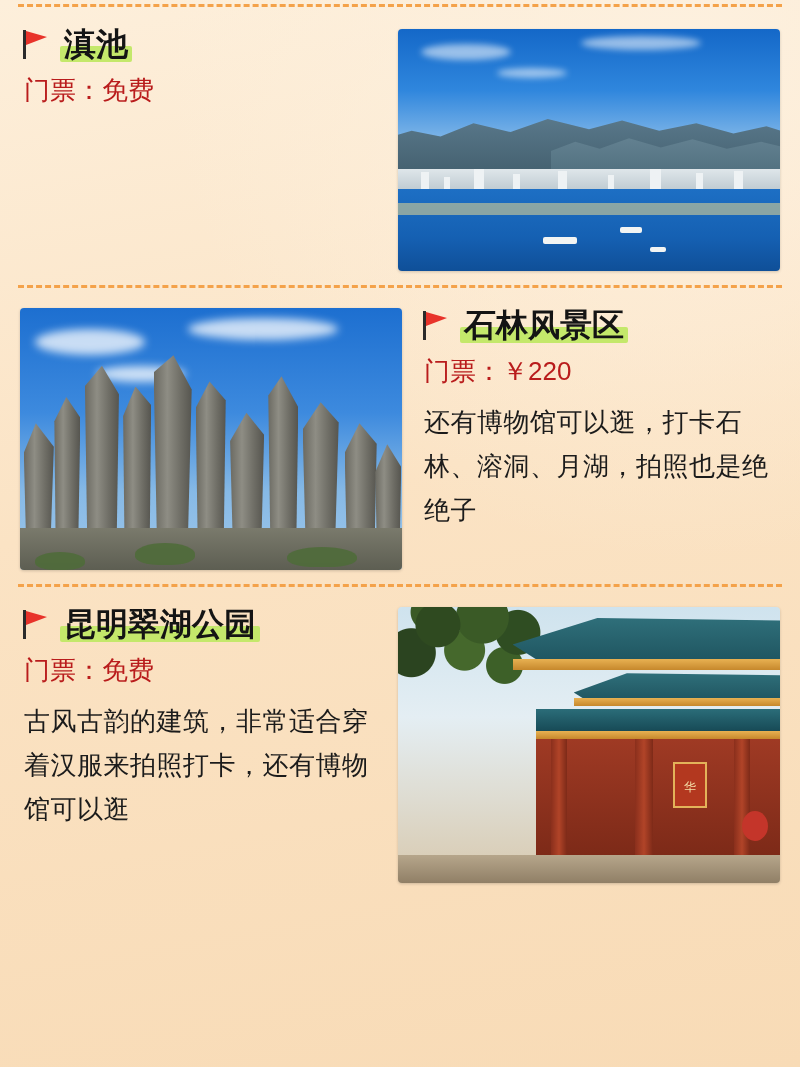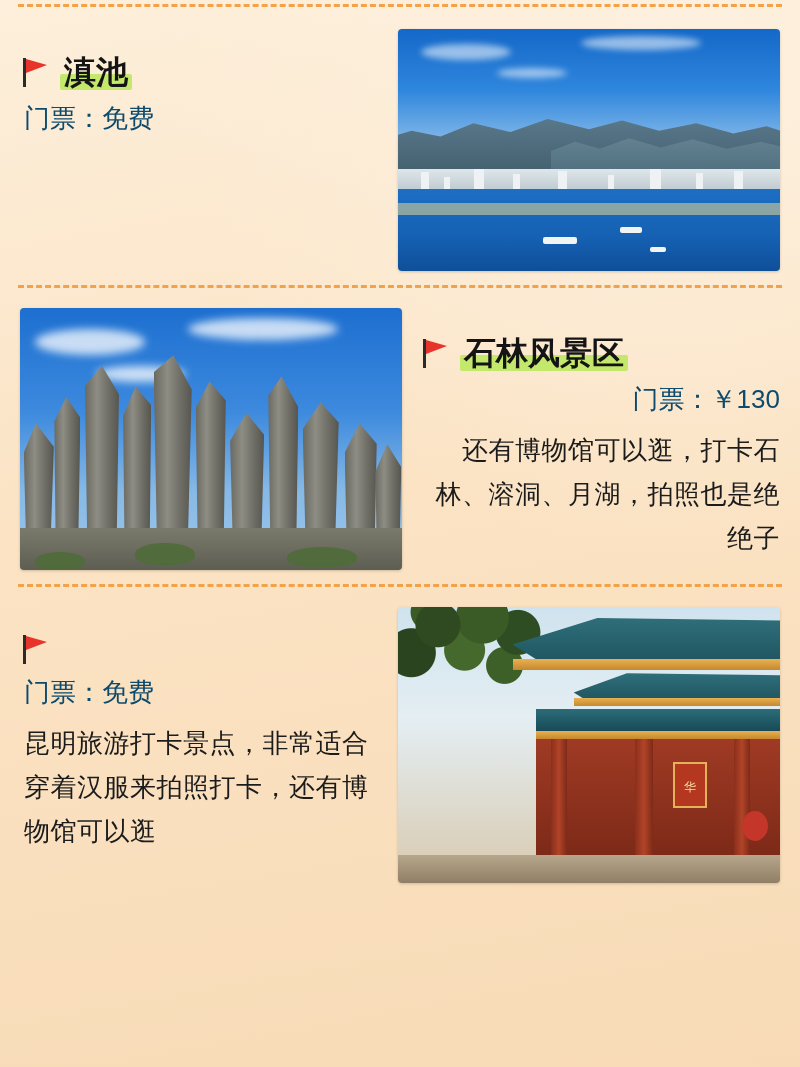--- a/index.html
+++ b/index.html
@@ -101,23 +101,23 @@
     margin: 0 2px;
   }
   .dashed.d1 { margin-top: 4px; }
 
   
   .section {
     display: flex;
     gap: 18px;
     padding: 18px 4px 14px 4px;
   }
-  .section.reverse { flex-direction: row-reverse; text-align: right; }
-
-  .col-text { width: 360px; margin-top: 28px; }
+  .section.reverse { flex-direction: row-reverse; }
+
+  .col-text { width: 360px; }
   .col-img { flex: 1 1 auto; display: flex; align-items: flex-start; }
 
   .head-row {
     display: flex;
     align-items: center;
     gap: 10px;
     margin-bottom: 10px;
   }
   .flag { flex: 0 0 auto; }
   .spot-name {
@@ -136,21 +136,21 @@
     bottom: 1px;
     height: 16px;
     background: #c4e86b;
     z-index: -1;
     border-radius: 2px;
   }
   .spot-name span.txt { position: relative; z-index: 1; }
 
   .price {
     font-size: 26px;
-    color: #0c4a6e;
+    color: #b91c1c;
     margin: 4px 0 12px 4px;
     line-height: 34px;
   }
   .desc {
     font-size: 26px;
     line-height: 44px;
     color: #1b1b1b;
     margin-left: 4px;
     letter-spacing: 0.5px;
   }
@@ -339,21 +339,21 @@
       <div class="head-row">
         <svg class="flag" width="30" height="32" viewBox="0 0 30 32">
           <rect x="3" y="2" width="3" height="29" fill="#2b2b2b"></rect>
           <path d="M6 3 L27 9 L6 17 Z" fill="#e8332a"></path>
         </svg>
         <div class="spot-name">
           <span class="hl"></span>
           <span class="txt">石林风景区</span>
         </div>
       </div>
-      <div class="price">门票：￥130</div>
+      <div class="price">门票：￥220</div>
       <div class="desc">还有博物馆可以逛，打卡石林、溶洞、月湖，拍照也是绝绝子</div>
     </div>
 
     <div class="col-img">
       <div class="photo ph2 stones">
         <div class="sky"></div>
         <div class="cl" style="left:4%;top:8%;width:110px;height:26px;"></div>
         <div class="cl" style="left:44%;top:4%;width:150px;height:22px;"></div>
         <div class="cl" style="left:20%;top:22%;width:90px;height:16px;"></div>
         <div class="pillar" style="left:1%;width:30px;height:56%;clip-path:polygon(10% 100%,0% 20%,40% 0%,100% 16%,86% 100%);"></div>
@@ -377,23 +377,27 @@
 
   <div class="dashed"></div>
 
   <div class="section">
     <div class="col-text">
       <div class="head-row">
         <svg class="flag" width="30" height="32" viewBox="0 0 30 32">
           <rect x="3" y="2" width="3" height="29" fill="#2b2b2b"></rect>
           <path d="M6 3 L27 9 L6 17 Z" fill="#e8332a"></path>
         </svg>
+        <div class="spot-name">
+          <span class="hl"></span>
+          <span class="txt">昆明翠湖公园</span>
+        </div>
       </div>
       <div class="price">门票：免费</div>
-      <div class="desc">昆明旅游打卡景点，非常适合穿着汉服来拍照打卡，还有博物馆可以逛</div>
+      <div class="desc">古风古韵的建筑，非常适合穿着汉服来拍照打卡，还有博物馆可以逛</div>
     </div>
 
     <div class="col-img">
       <div class="photo ph3 temple">
         <div class="sky"></div>
         <div class="leaves"></div>
 
         <div class="roof" style="left:30%;top:4%;width:74%;height:16%;clip-path:polygon(0% 60%,30% 0%,100% 6%,100% 100%,10% 100%);"></div>
         <div class="roofgold" style="left:30%;top:19%;width:74%;height:4%;"></div>
         <div class="roof" style="left:46%;top:24%;width:58%;height:10%;clip-path:polygon(0% 70%,24% 0%,100% 8%,100% 100%,6% 100%);"></div>

